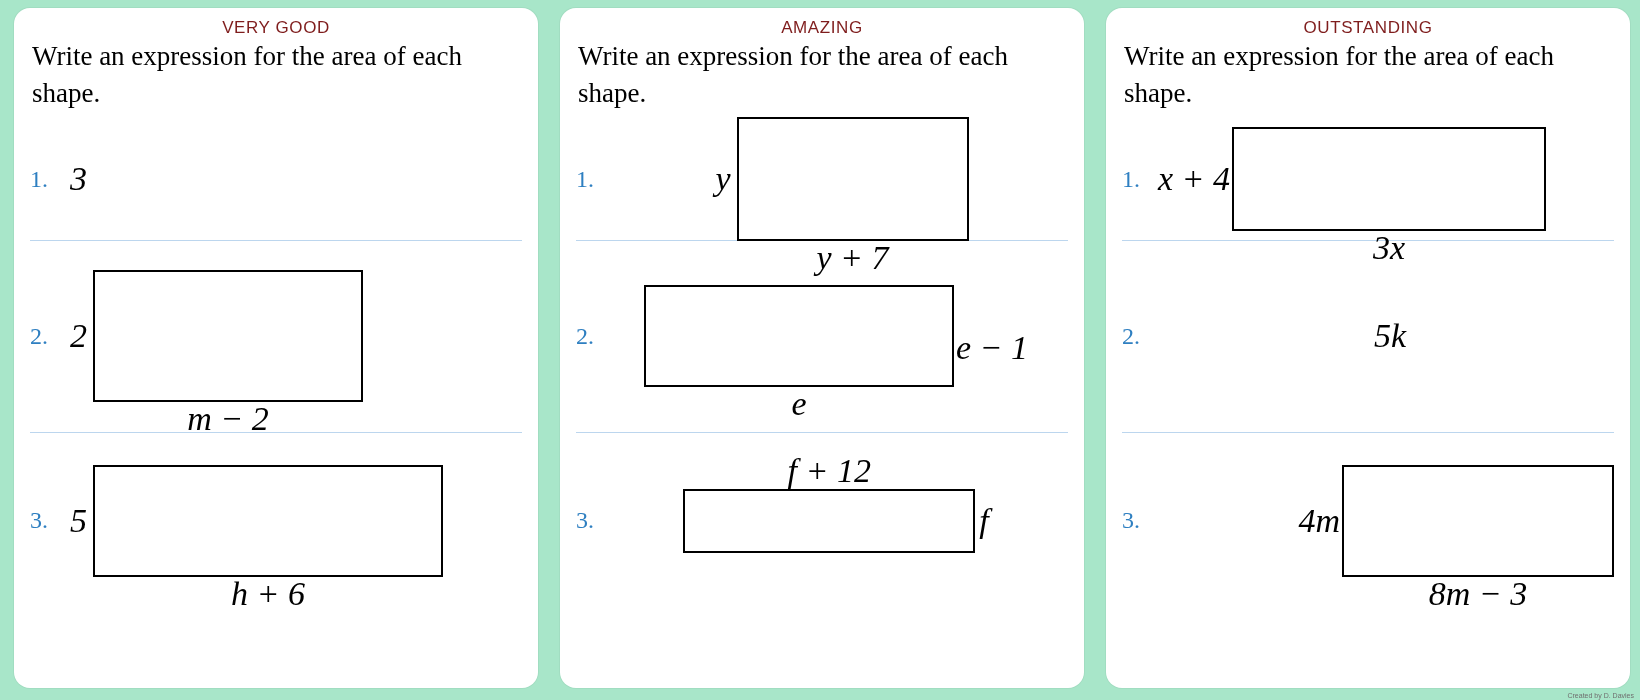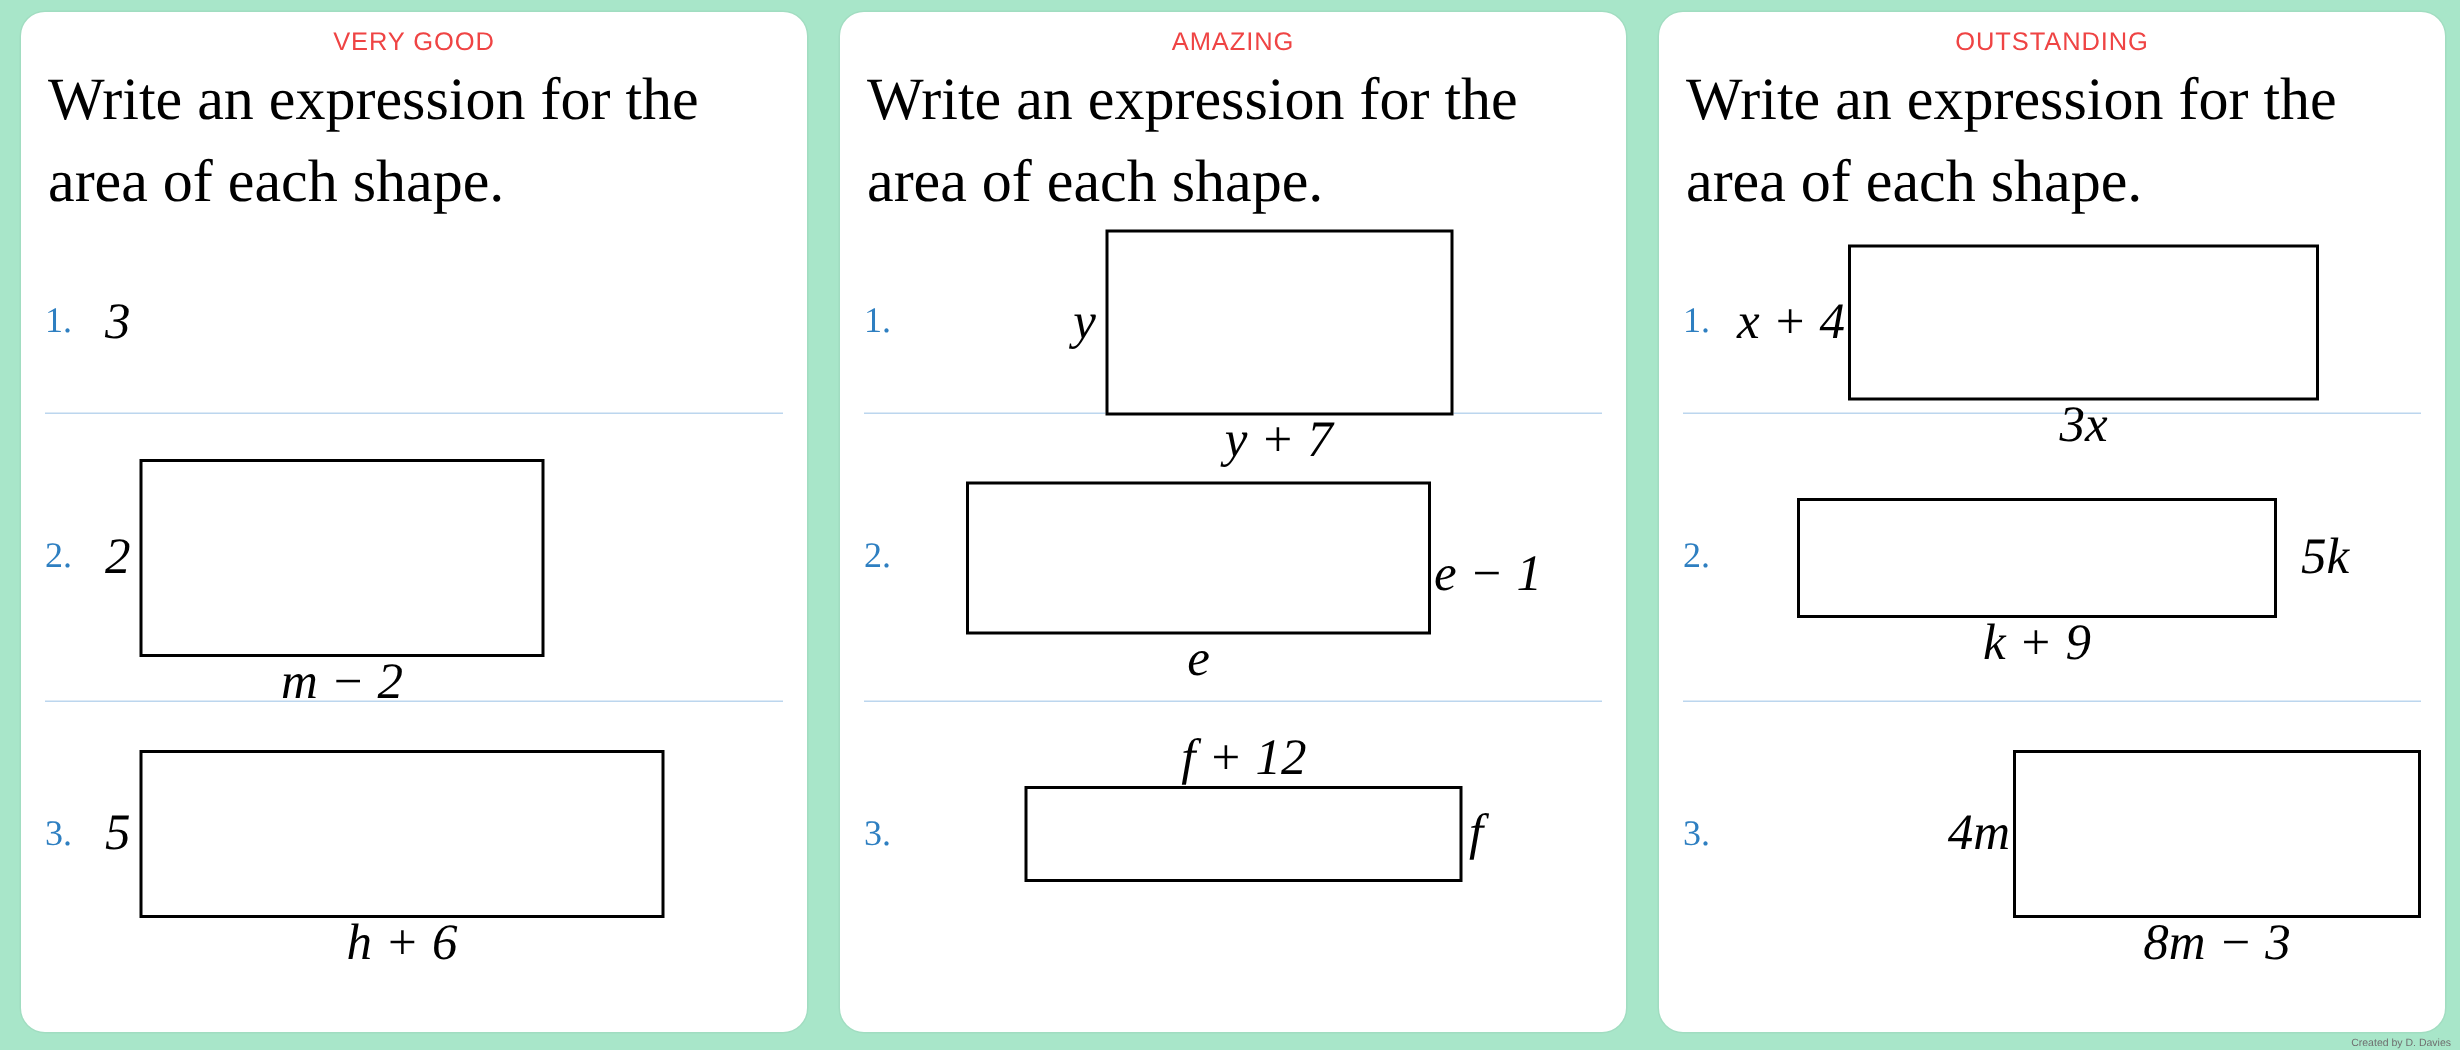--- a/index.html
+++ b/index.html
@@ -26,30 +26,30 @@
     border-radius: 16px;
     flex: 1 1 0;
     box-sizing: border-box;
     padding: 8px 16px 4px 16px;
     position: relative;
     overflow: hidden;
     box-shadow: 0 0 0 1px rgba(0,0,0,0.04);
   }
   .card-level {
     text-align: center;
-    color: #ef4444;
+    color: #7f1d1d;
     font-size: 17px;
     letter-spacing: 0.6px;
     font-family: "Liberation Sans", sans-serif;
     margin: 2px 0 0 0;
     height: 20px;
   }
   .card-title {
     font-family: "Liberation Serif", serif;
-    font-size: 40px;
+    font-size: 27px;
     line-height: 1.38;
     color: #000;
     margin: 0 0 6px 2px;
   }
   .qlist {
     margin: 0;
     padding: 0;
   }
   .qrow {
     display: flex;
@@ -240,24 +240,20 @@
               <span class="below-label">3x</span>
             </span>
           </div>
         </div>
       </div>
 
       <div class="qrow" style="height:192px;">
         <div class="qnum">2.</div>
         <div class="figure" style="justify-content:center;">
           <div class="figure-inner">
-            <span class="rect-wrap">
-              <span class="rect" style="display:block;width:320px;height:80px;"></span>
-              <span class="below-label">k + 9</span>
-            </span>
             <span class="side-label" style="padding-left:16px;">5k</span>
           </div>
         </div>
       </div>
 
       <div class="qrow last" style="height:176px;">
         <div class="qnum">3.</div>
         <div class="figure" style="justify-content:flex-end;">
           <div class="figure-inner">
             <span class="side-label" style="padding:0 2px;">4m</span>

